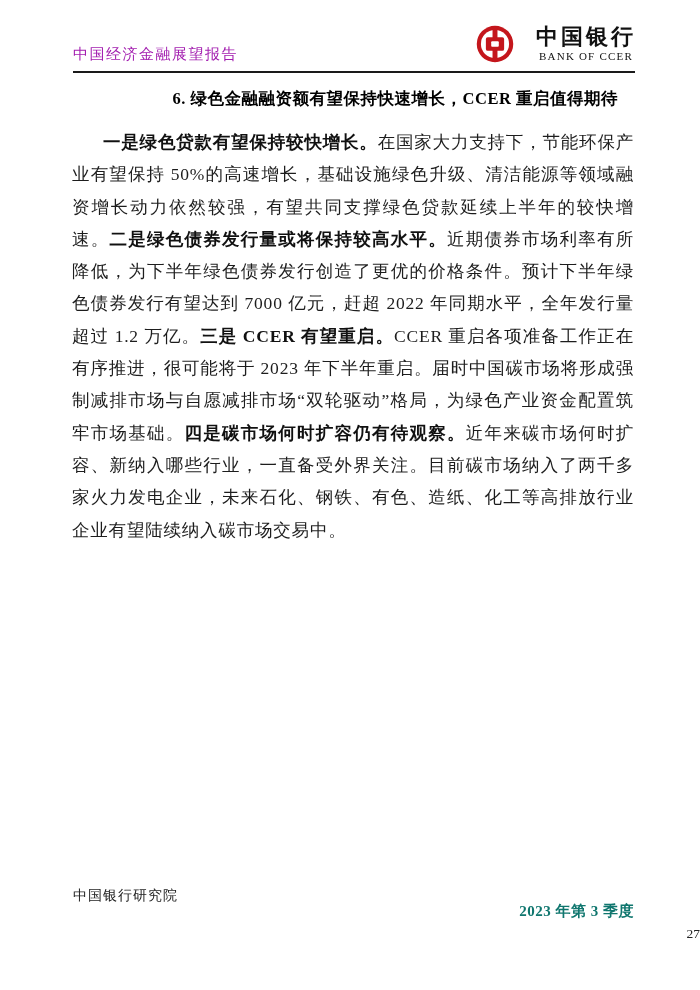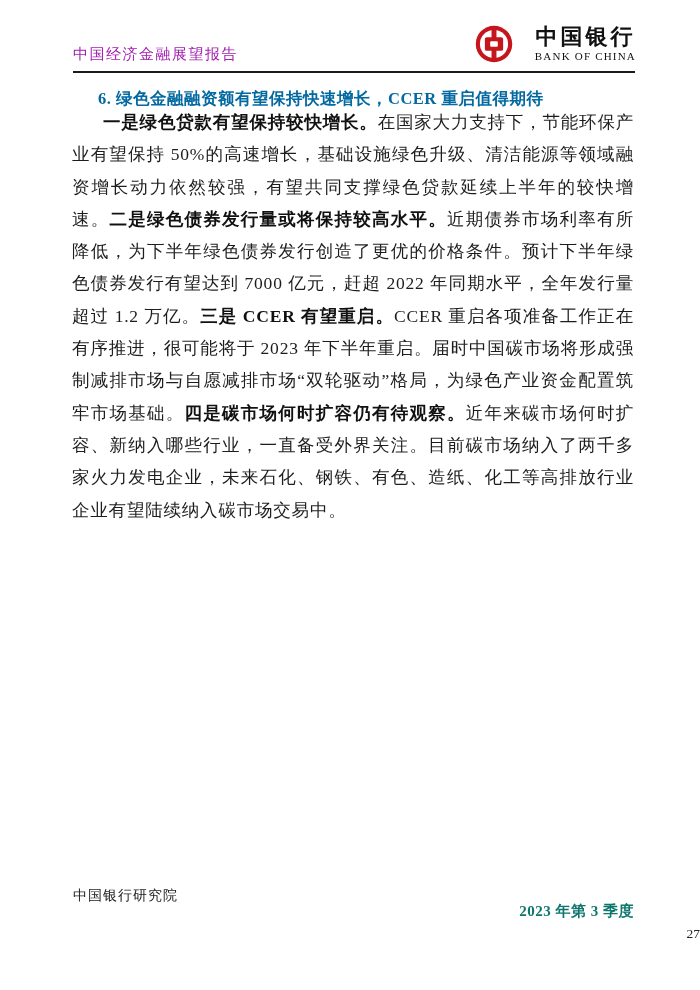--- a/index.html
+++ b/index.html
@@ -32,24 +32,24 @@
     line-height:13px; margin-top:1px; white-space:nowrap;
   }
   .header-rule {
     position:absolute; left:73px; top:71px;
     width:562px; height:2px; background:#1a1a1a;
   }
   
   .section-heading {
     position:absolute; left:98px; top:88px; width:520px;
     margin:0; font-size:16.5px; font-weight:bold;
-    line-height:22px; letter-spacing:0.5px; color:#0369a1;
+    line-height:22px; letter-spacing:0.5px; color:#000000;text-align:right;
   }
   .body-paragraph {
-    position:absolute; left:72px; top:106px; width:562px;
+    position:absolute; left:72px; top:126px; width:562px;
     margin:0;
     font-size:17.5px; line-height:32.3px;
     letter-spacing:0.8px;
     text-align:justify;
     text-justify:inter-ideograph;
     text-indent:31px;
     color:#1d1d1d;
   }
   .body-paragraph .bold { font-weight:bold; color:#111; }
   
@@ -78,21 +78,21 @@
       <svg viewBox="0 0 100 100" width="38" height="38" aria-hidden="true">
         <circle cx="50" cy="50" r="48" fill="#c4161c"></circle>
         <circle cx="50" cy="50" r="37" fill="#ffffff"></circle>
         <rect x="43.5" y="3" width="13" height="94" fill="#c4161c"></rect>
         <rect x="26" y="32" width="48" height="36" rx="5" fill="#c4161c"></rect>
         <rect x="40" y="43" width="20" height="14" rx="2.5" fill="#ffffff"></rect>
       </svg>
     </span>
     <span class="logo-text">
       <span class="logo-zh">中国银行</span>
-      <span class="logo-en">BANK OF CHINA</span>
+      <span class="logo-en">BANK OF CCER</span>
     </span>
   </div>
 
   <div class="header-rule"></div>
 
   <h1 class="section-heading">6. 绿色金融融资额有望保持快速增长，CCER 重启值得期待</h1>
 
   <p class="body-paragraph"><span class="bold">一是绿色贷款有望保持较快增长。</span><span>在国家大力支持下，节能环保产业有望保持 50%的高速增长，基础设施绿色升级、清洁能源等领域融资增长动力依然较强，有望共同支撑绿色贷款延续上半年的较快增速。</span><span class="bold">二是绿色债券发行量或将保持较高水平。</span><span>近期债券市场利率有所降低，为下半年绿色债券发行创造了更优的价格条件。预计下半年绿色债券发行有望达到 7000 亿元，赶超 2022 年同期水平，全年发行量超过 1.2 万亿。</span><span class="bold">三是 CCER 有望重启。</span><span>CCER 重启各项准备工作正在有序推进，很可能将于 2023 年下半年重启。届时中国碳市场将形成强制减排市场与自愿减排市场“双轮驱动”格局，为绿色产业资金配置筑牢市场基础。</span><span class="bold">四是碳市场何时扩容仍有待观察。</span><span>近年来碳市场何时扩容、新纳入哪些行业，一直备受外界关注。目前碳市场纳入了两千多家火力发电企业，未来石化、钢铁、有色、造纸、化工等高排放行业企业有望陆续纳入碳市场交易中。</span></p>
 
   <div class="footer-org">中国银行研究院</div>

